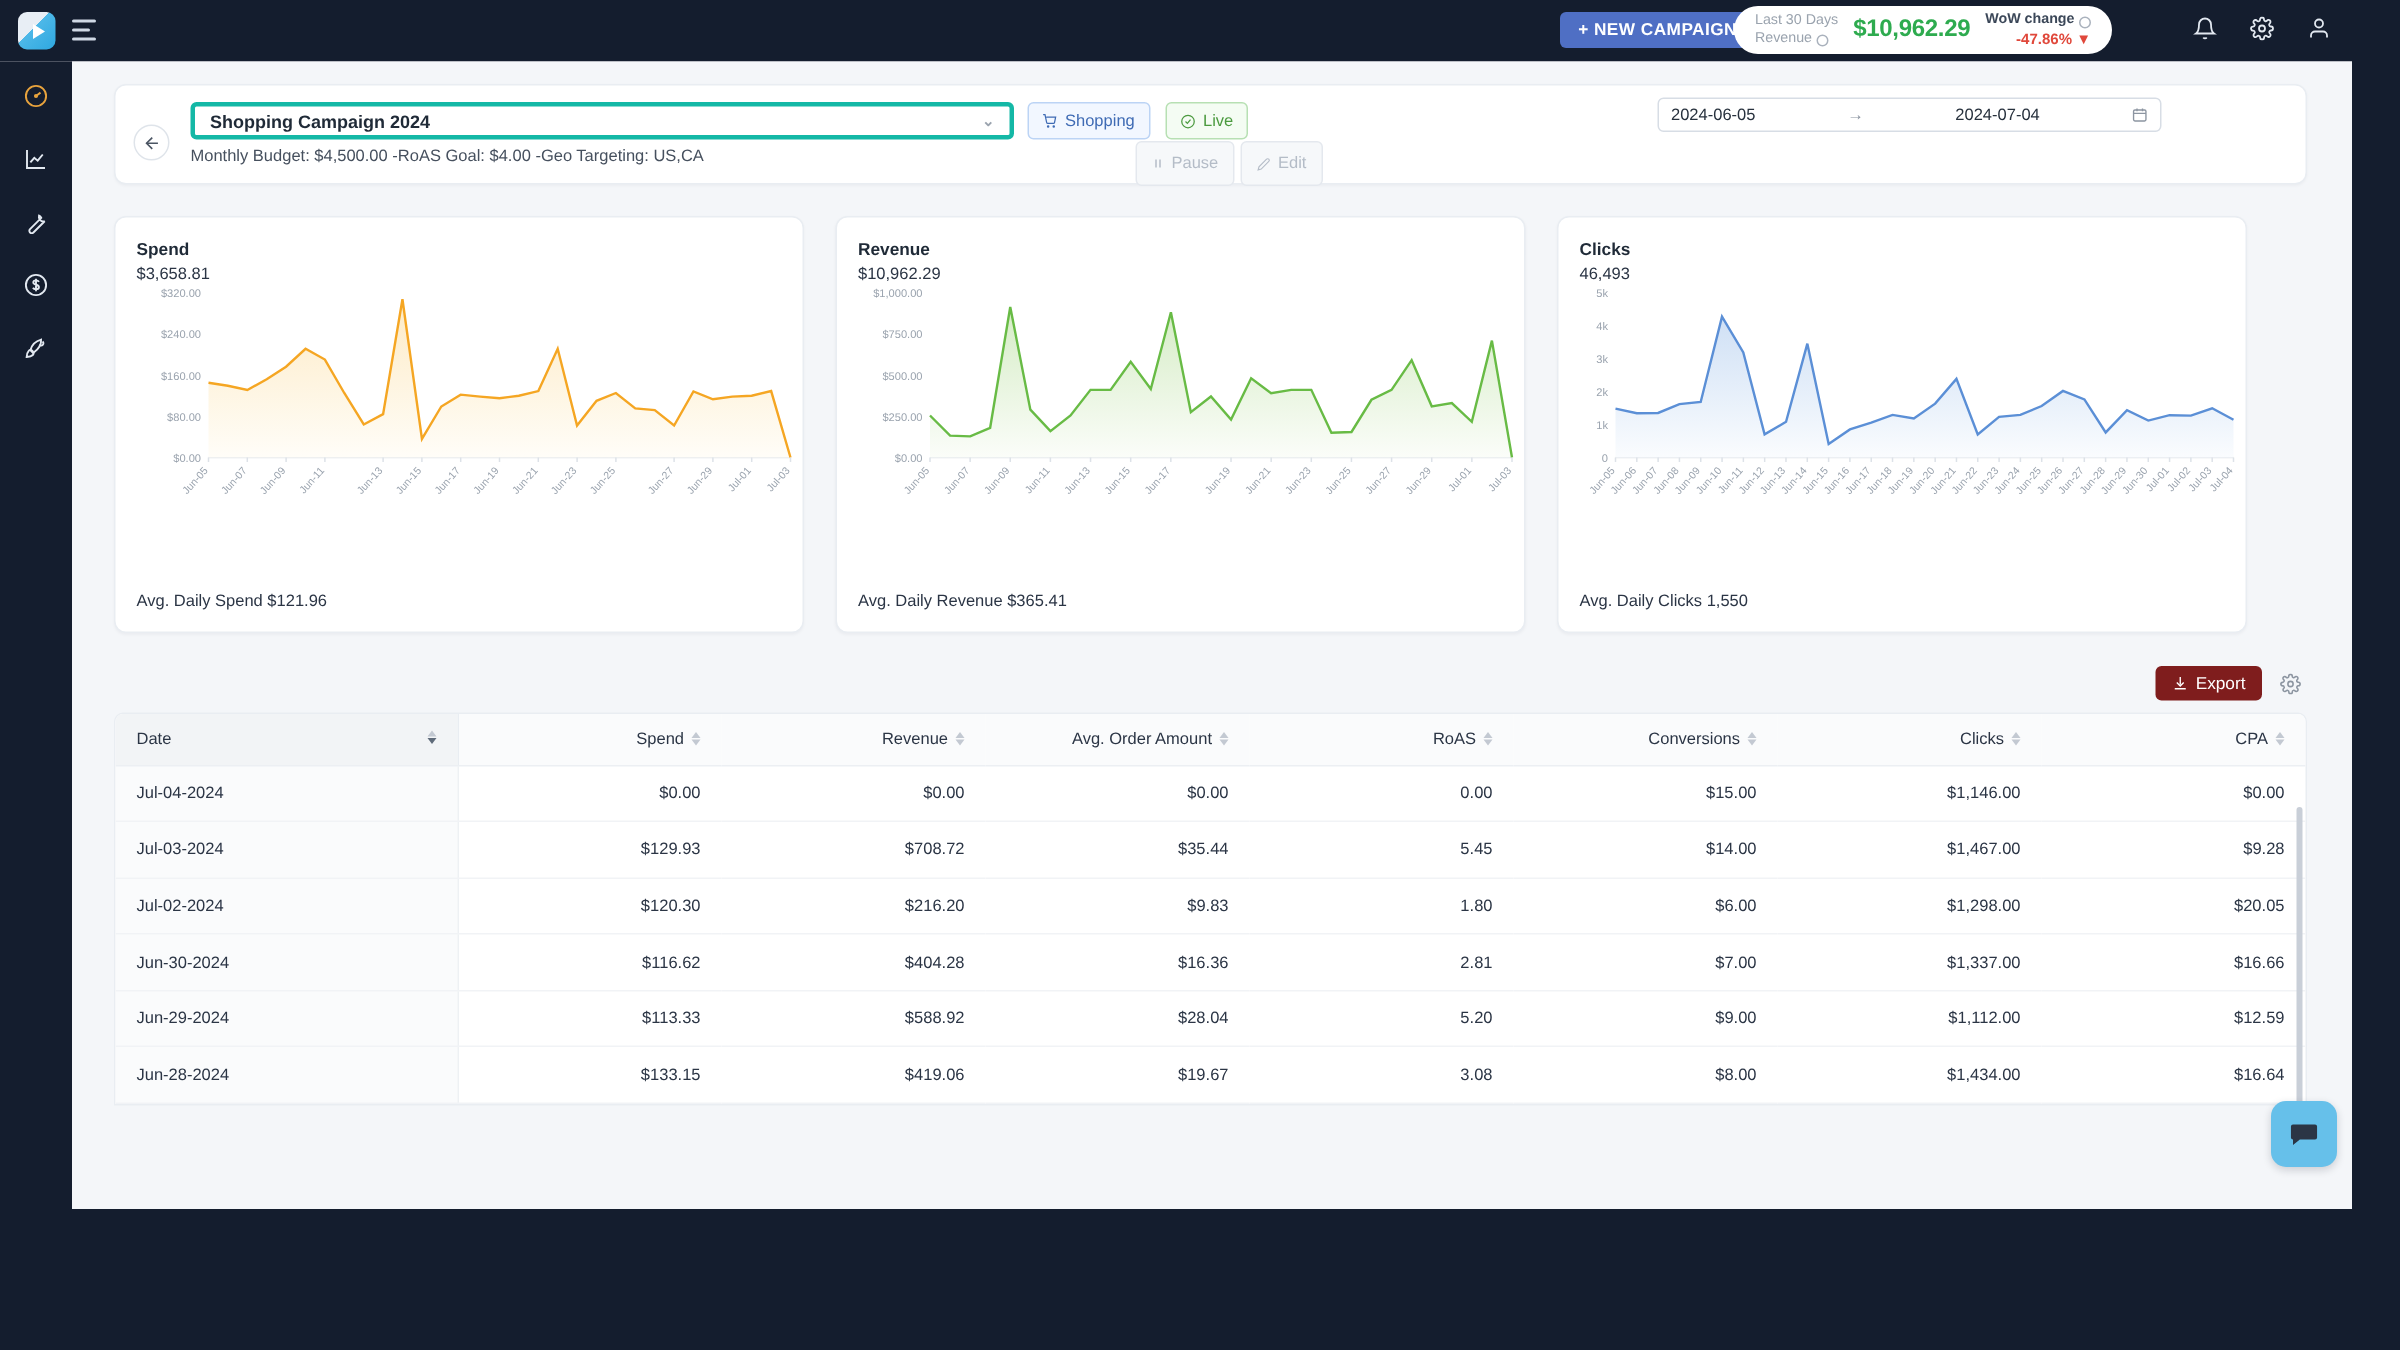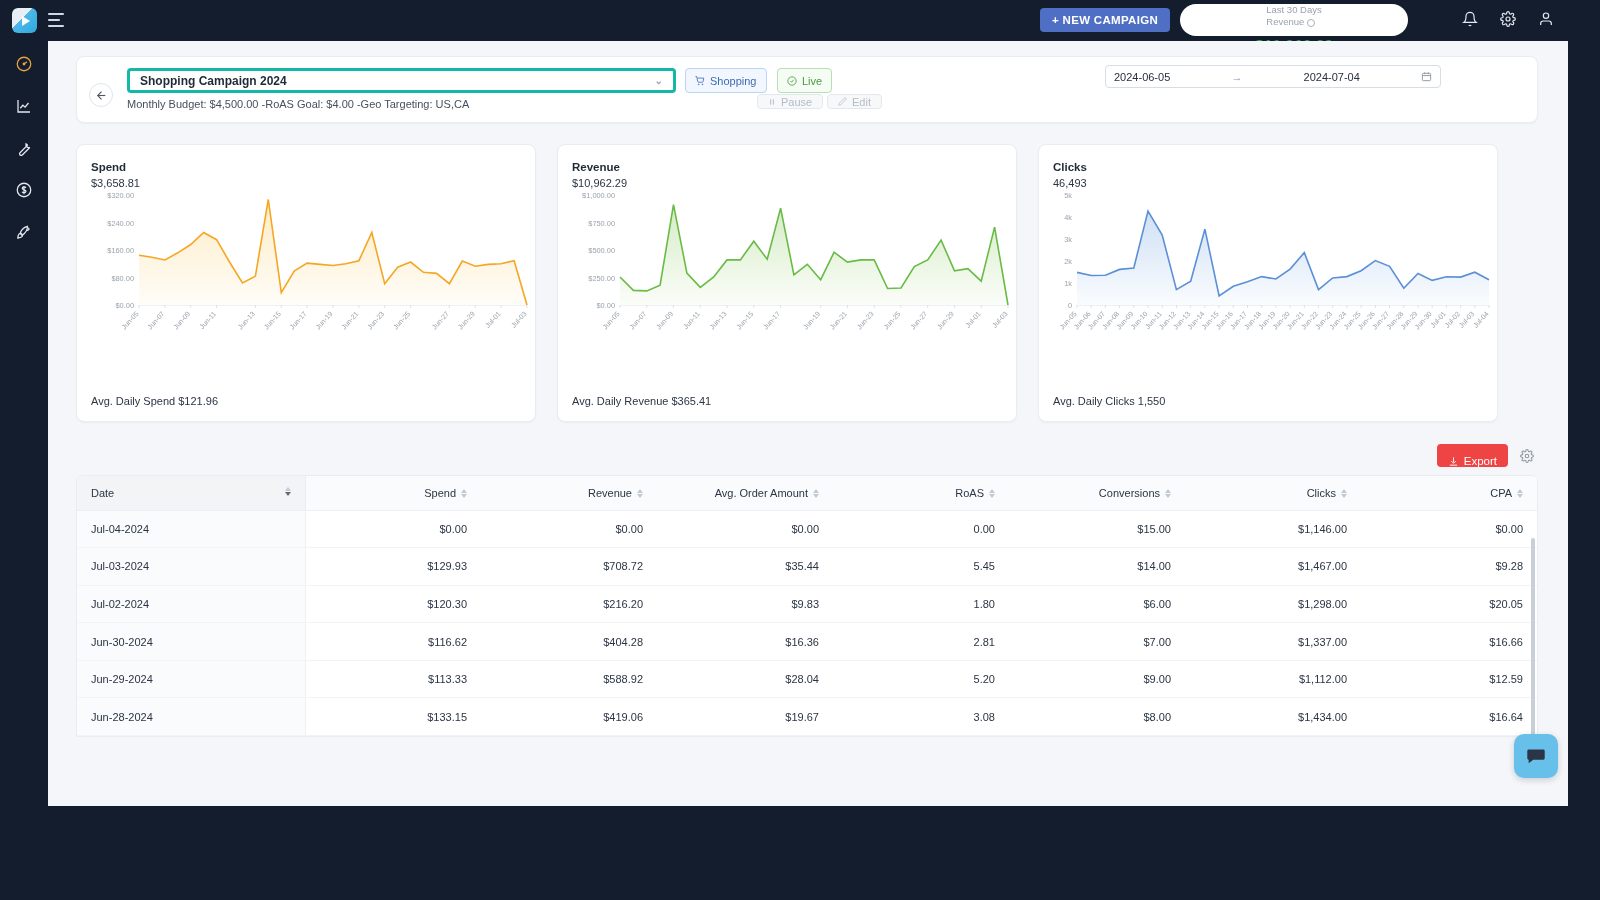--- a/index.html
+++ b/index.html
@@ -52,21 +52,20 @@
     cursor: pointer;
     display: flex; align-items: center;
     font-family: "Liberation Sans", sans-serif;
   }
   .revpill {
     position: absolute; right: 160px; top: 4px;
     height: 32px; min-width: 228px;
     background: #ffffff; border-radius: 16px;
     display: flex; align-items: center; gap: 10px;
     padding: 0 14px;
-    flex-direction: column;
   }
   .revpill .lbl {
     font-size: 9.5px; color: #9aa3ae; line-height: 1.25;
   }
   .revpill .lbl .row2 { display: flex; align-items: center; gap: 3px; }
   .revpill .amount {
     font-size: 16px; font-weight: 700; color: #2eab4f; letter-spacing: -.2px;
   }
   .revpill .wow { text-align: right; line-height: 1.3; }
   .revpill .wow .t { font-size: 9.5px; color: #3b4758; font-weight: 600; display:flex; align-items:center; gap:3px; justify-content:flex-end;}
@@ -126,21 +125,21 @@
     border-radius: 4px; display: flex; align-items: center; gap: 5px;
     padding: 0 9px; font-size: 11px; cursor: pointer;
   }
   .chip-shopping { left: 608px; border: 1px solid #bcd4f5; background: #f2f7ff; color: #3f6bb4; }
   .chip-live { left: 700px; border: 1px solid #b7e0b3; background: #f4fcf3; color: #4b9a3f; }
   .subline {
     position: absolute; left: 50px; top: 41px;
     font-size: 11px; color: #46505e;
   }
   .gbtn {
-    position: absolute; top: 37px; height: 15px; padding: 0 10px;
+    position: absolute; top: 37px; height: 30px; padding: 0 10px;
     border: 1px solid #e4e8ee; border-radius: 4px; background: #f6f8fa;
     color: #b4bcc7; font-size: 11px;
     display: flex; align-items: center; gap: 5px; cursor: not-allowed;
   }
   .gbtn-pause { left: 680px; }
   .gbtn-edit { left: 750px; }
   .daterange {
     position: absolute; left: 1028px; top: 8px;
     width: 336px; height: 23px;
     border: 1px solid #d7dde5; border-radius: 4px; background: #fff;
@@ -159,23 +158,23 @@
     position: absolute; left: 14px; bottom: 14px;
     font-size: 11px; color: #2b3545;
   }
   .chartcard svg.plot { position: absolute; left: 4px; top: 42px; }
   .axlabel { font-size: 7.4px; fill: #9aa3ae; font-family: "Liberation Sans", sans-serif; }
   .xtick  { font-size: 7px; fill: #9aa3ae; font-family: "Liberation Sans", sans-serif; }
 
   
   .tabletools { display: flex; justify-content: flex-end; align-items: center; gap: 8px; margin-top: 22px; }
   .exportbtn {
-    height: 23px; padding: 0 11px; background: #ef4444; color: #fff;
+    height: 23px; padding: 0 11px; background: #7f1d1d; color: #fff;
     border: none; border-radius: 4px; font-size: 11.5px; cursor: pointer;
-    display: flex; align-items: flex-end; gap: 5px;
+    display: flex; align-items: center; gap: 5px;
     font-family: "Liberation Sans", sans-serif;
   }
   .settbtn {
     width: 22px; height: 22px; border: 1px solid transparent; background: transparent;
     display: flex; align-items: center; justify-content: center; cursor: pointer;
   }
   .tablewrap {
     margin-top: 8px; background: #fff;
     border: 1px solid #e9edf2; border-radius: 6px 6px 0 0;
     overflow: hidden; position: relative;

